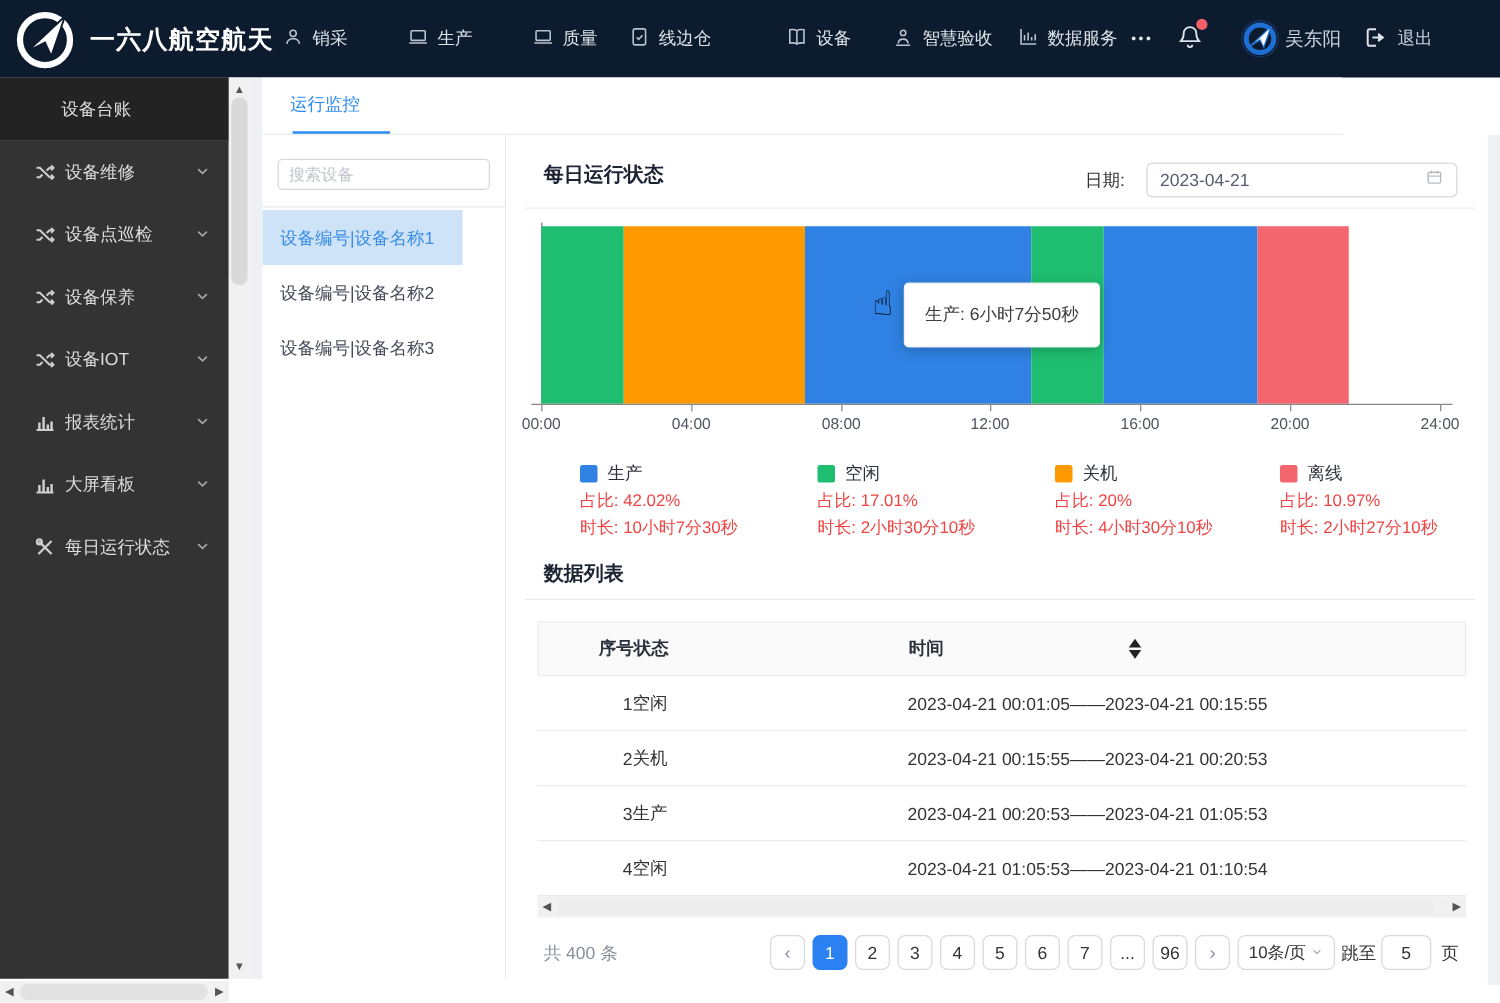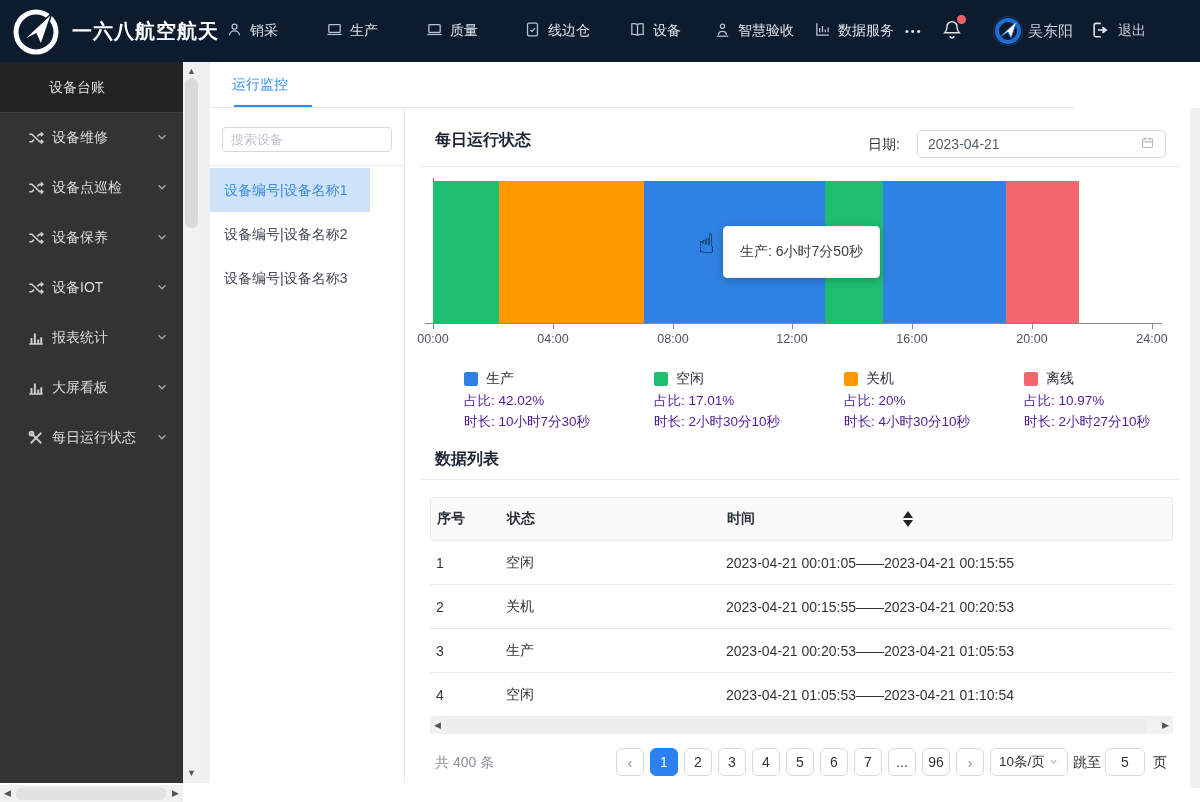--- a/index.html
+++ b/index.html
@@ -83,28 +83,28 @@
   .chart-tooltip { position:absolute; left:318px; top:118px; height:52px; background:#fff; border:1px solid #f0f0f0;
                    border-radius:4px; box-shadow:0 2px 10px rgba(0,0,0,0.22); display:flex; align-items:center;
                    padding:0 16px; font-size:14px; color:#3c3c3c; z-index:5; white-space:nowrap; }
   .hand-cursor { position:absolute; left:293px; top:120px; font-size:27px; color:#000; z-index:6;
                  font-family:"DejaVu Sans",sans-serif; }
 
   
   .lg-col { position:absolute; top:262px; width:185px; }
   .lg-head { display:flex; align-items:center; gap:8px; font-size:14px; color:#2b313b; }
   .lg-sq { width:14px; height:14px; border-radius:2px; }
-  .lg-line { margin-top:5px; font-size:13.5px; color:#4c1d95; line-height:16px; }
+  .lg-line { margin-top:5px; font-size:13.5px; color:#ef4444; line-height:16px; }
 
   
   .dtable { position:absolute; left:25px; top:389px; width:743px; }
   .thead { position:relative; display:flex; height:44px; background:#fafafa; border:1px solid #ebebeb;
            border-radius:2px; align-items:center; font-size:14px; color:#2b313b; font-weight:bold; }
   .trow { display:flex; height:44px; border-bottom:1px solid #ebebeb; align-items:center; font-size:14px; color:#333; }
-  .c-no { width:76px; padding-left:6px; }
+  .c-no { width:76px; padding-left:6px;text-align:right; }
   .c-status { width:220px; }
   .c-time { flex:1; }
   .sorter { position:absolute; left:472px; top:13px; display:flex; flex-direction:column; gap:2px; cursor:pointer; }
   .sorter .tri-up { width:0; height:0; border-left:5px solid transparent; border-right:5px solid transparent; border-bottom:7px solid #222; }
   .sorter .tri-dn { width:0; height:0; border-left:5px solid transparent; border-right:5px solid transparent; border-top:7px solid #222; }
   .table-hscroll { position:absolute; left:25px; top:609px; width:743px; height:17px; background:#f1f1f1; }
   .table-hscroll .thumb { position:absolute; left:16px; top:2px; width:700px; height:13px; background:#ededed; }
 
   
   .pg-total { position:absolute; left:30px; top:640px; height:28px; line-height:28px; font-size:14px; color:#8a8f99; }
@@ -151,21 +151,21 @@
           </svg></span>
       <span>生产</span>
     </div>
     <div class="nav-item" style="left:426px">
       <span><svg width="17" height="17" viewBox="0 0 24 24" fill="none" stroke-width="1.8" stroke="currentColor">
             <rect x="4" y="5" width="16" height="11" rx="1"></rect>
             <path d="M2 19h20"></path>
           </svg></span>
       <span>质量</span>
     </div>
-    <div class="nav-item" style="left:524px">
+    <div class="nav-item" style="left:503px">
       <span><svg width="17" height="17" viewBox="0 0 24 24" fill="none" stroke-width="1.8" stroke="currentColor">
             <rect x="5" y="3" width="14" height="18" rx="2"></rect>
             <path d="M9 12.5l2.2 2.2 4.3-4.4"></path>
           </svg></span>
       <span>线边仓</span>
     </div>
     <div class="nav-item" style="left:629px">
       <span><svg width="17" height="17" viewBox="0 0 24 24" fill="none" stroke-width="1.8" stroke="currentColor">
             <path d="M12 5c-2-1.3-5-1.5-8-1v15c3-.5 6-.3 8 1 2-1.3 5-1.5 8-1V4c-3-.5-6-.3-8 1z"></path>
             <path d="M12 5v15"></path>

